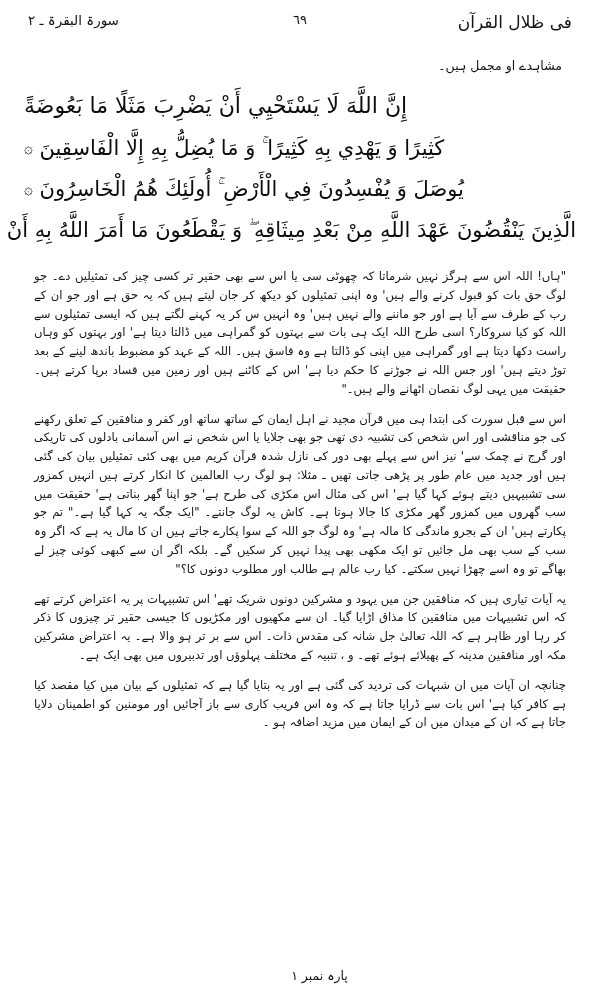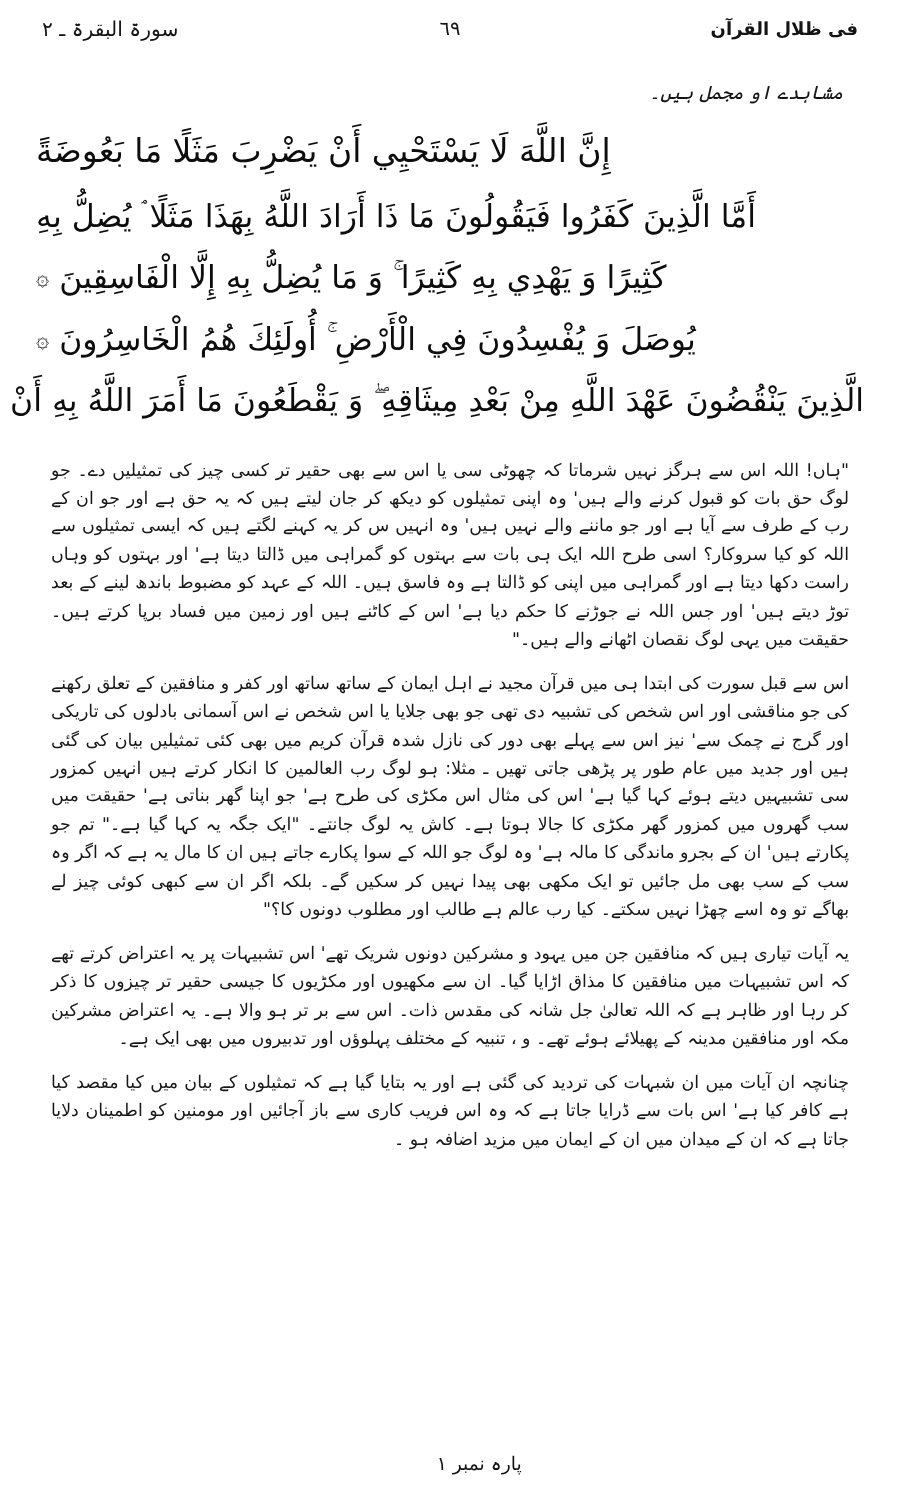--- a/index.html
+++ b/index.html
@@ -29,38 +29,37 @@
     align-items: flex-start;
     justify-content: space-between;
     font-size: 13px;
     line-height: 1.2;
     padding: 2px 4px 0 4px;
     direction: rtl;
   }
   .hdr-right, .hdr-left, .hdr-center {
     white-space: nowrap;
   }
-  .hdr-right { font-size: 12px; letter-spacing: 0px; font-weight: bold; }
+  .hdr-right { font-size: 17px; letter-spacing: 0px; }
   .hdr-left  { font-size: 13.5px; }
   .hdr-center {
     font-size: 13px;
     position: absolute;
     left: 0; right: 0;
     text-align: center;
     top: 12px;
   }
 
   
   .intro-line {
     margin-top: 26px;
     font-size: 12.5px;
     text-align: right;
     padding-right: 14px;
     direction: rtl;
-    font-style: italic;
   }
 
   
   .quran-block {
     margin-top: 12px;
     direction: rtl;
     text-align: center;
     font-family: "DejaVu Sans", serif;
     color: #0d0d0d;
   }
@@ -127,21 +126,20 @@
   <div class="page-header">
     <div class="hdr-right">فی ظلال القرآن</div>
     <div class="hdr-center">٦٩</div>
     <div class="hdr-left">سورۃ البقرۃ ـ ٢</div>
   </div>
 
   <div class="intro-line">مشاہدے او مجمل ہیں۔</div>
 
   <div class="quran-block">
     <div class="ayah-line l1">إِنَّ اللَّهَ لَا يَسْتَحْيِي أَنْ يَضْرِبَ مَثَلًا مَا بَعُوضَةً</div>
-    <div class="ayah-line l3">أَمَّا الَّذِينَ كَفَرُوا فَيَقُولُونَ مَا ذَا أَرَادَ اللَّهُ بِهَذَا مَثَلًا ۘ يُضِلُّ بِهِ</div>
     <div class="ayah-line l4">
       <span>كَثِيرًا وَ يَهْدِي بِهِ كَثِيرًا ۚ وَ مَا يُضِلُّ بِهِ إِلَّا الْفَاسِقِينَ</span>
       <span class="ayah-mark">۞</span>
     </div>
     <div class="ayah-line l6">
       <span>يُوصَلَ وَ يُفْسِدُونَ فِي الْأَرْضِ ۚ أُولَئِكَ هُمُ الْخَاسِرُونَ</span>
       <span class="ayah-mark">۞</span>
     </div>
     <div class="ayah-line l5">الَّذِينَ يَنْقُضُونَ عَهْدَ اللَّهِ مِنْ بَعْدِ مِيثَاقِهِ ۖ وَ يَقْطَعُونَ مَا أَمَرَ اللَّهُ بِهِ أَنْ</div>
   </div>

